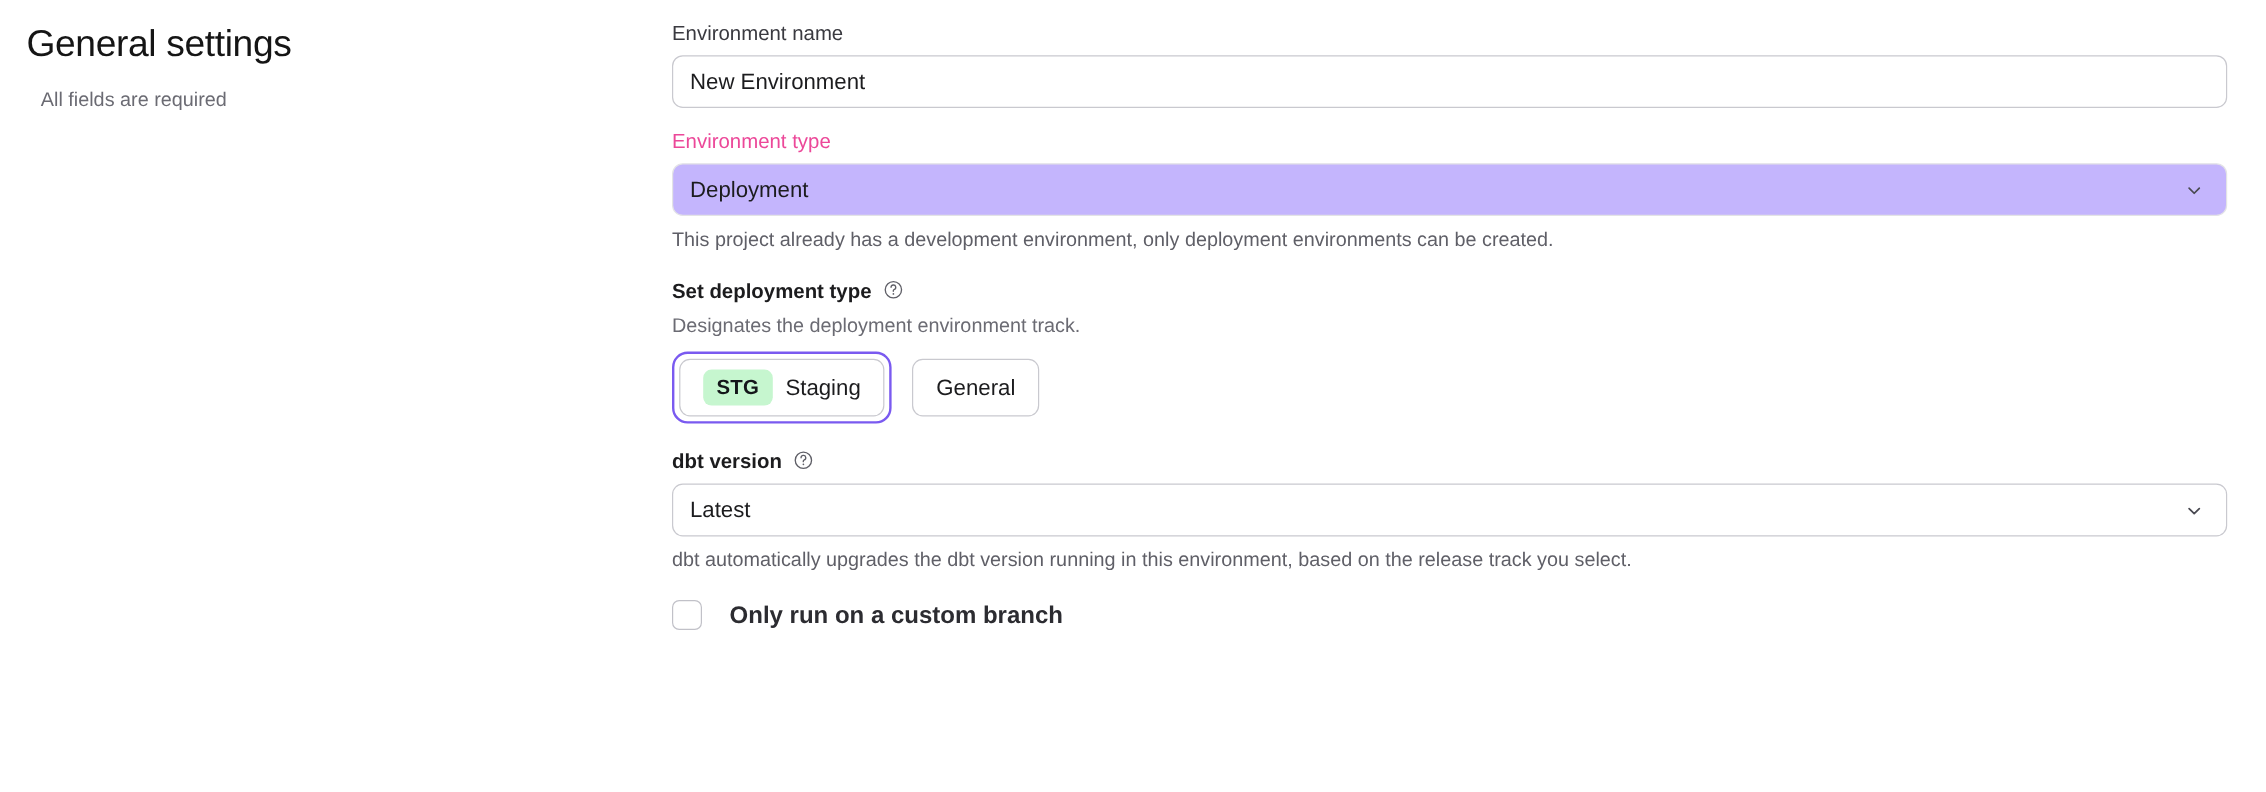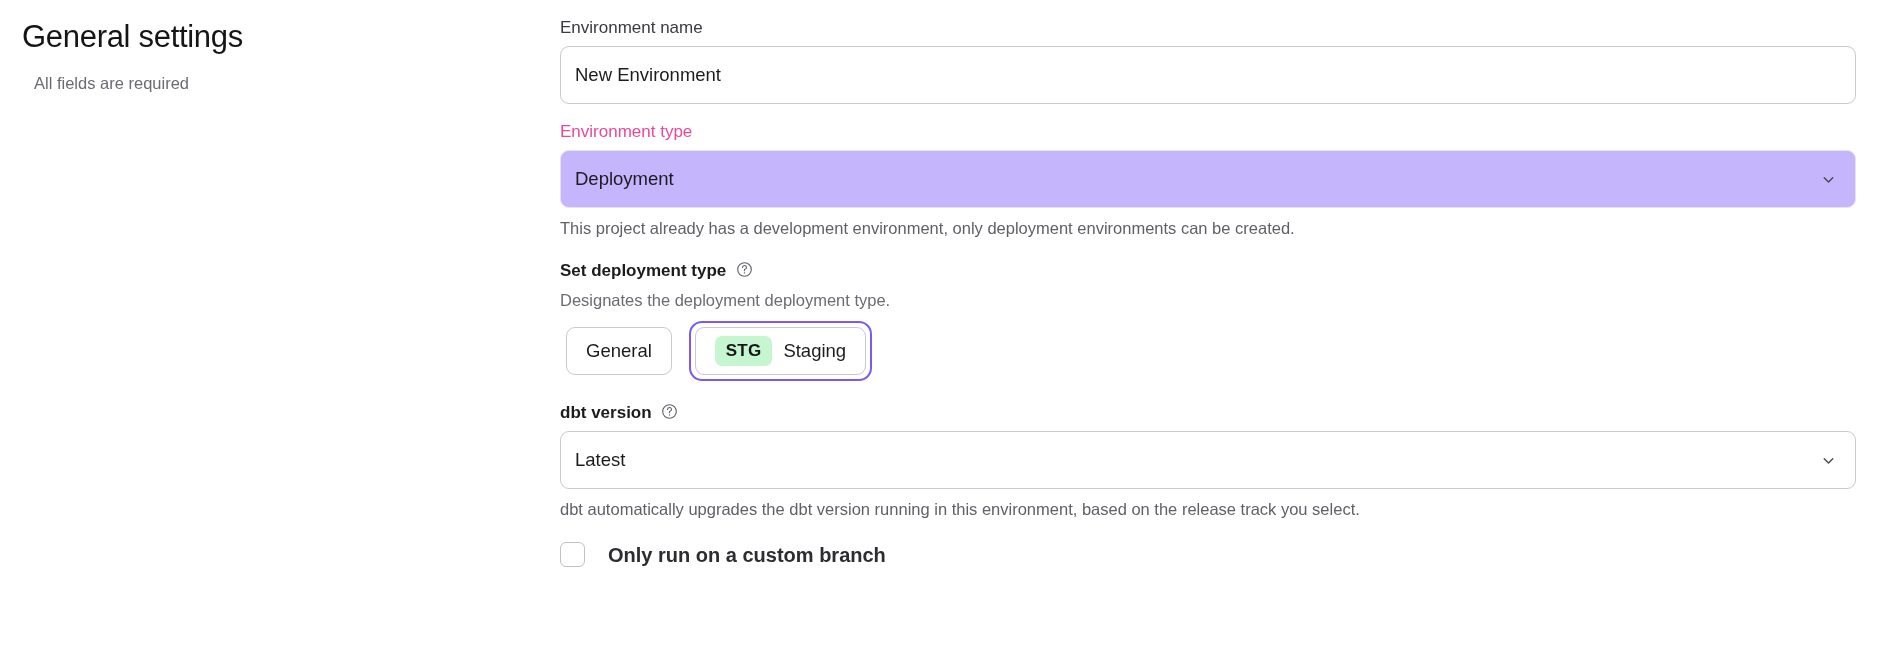--- a/index.html
+++ b/index.html
@@ -75,21 +75,21 @@
   .help-icon {
     display: inline-block;
     vertical-align: -2px;
     margin-left: 5px;
   }
   .help-icon svg { display: block; }
 
   .control {
     width: 100%;
     max-width: 1296px;
-    height: 58px;
+    height: 44px;
     border: 1px solid #c9c9cf;
     border-radius: 9px;
     background: #ffffff;
     display: flex;
     align-items: center;
     padding: 0 16px 0 14px;
     font-size: 18.5px;
     color: #1c1c1e;
   }
   .control.disabled {
@@ -236,34 +236,34 @@
       <span class="field-label strong">
         <span>Set deployment type</span>
         <span class="help-icon">
           <svg width="17" height="17" viewBox="0 0 20 20" fill="none" stroke="#5f5f67" stroke-width="1.3">
             <circle cx="10" cy="10" r="8"></circle>
             <path d="M7.7 7.6a2.3 2.3 0 1 1 2.9 2.2c-.5.2-.7.6-.7 1.1v.5" stroke-linecap="round"></path>
             <circle cx="10" cy="14" r="0.85" fill="#5f5f67" stroke="none"></circle>
           </svg>
         </span>
       </span>
-      <div class="sub-hint">Designates the deployment deployment type.</div>
+      <div class="sub-hint">Designates the deployment environment track.</div>
 
       <div class="seg-group">
-
-        <div class="seg-btn-wrap">
-          <button class="seg-btn">
-            <span>General</span>
-          </button>
-        </div>
 
         <div class="seg-btn-wrap focused">
           <button class="seg-btn">
             <span class="badge stg">STG</span>
             <span>Staging</span>
+          </button>
+        </div>
+
+        <div class="seg-btn-wrap">
+          <button class="seg-btn">
+            <span>General</span>
           </button>
         </div>
 
 
       </div>
     </div>
 
     <div class="spacer-lg"></div>
 
     <div class="field">

